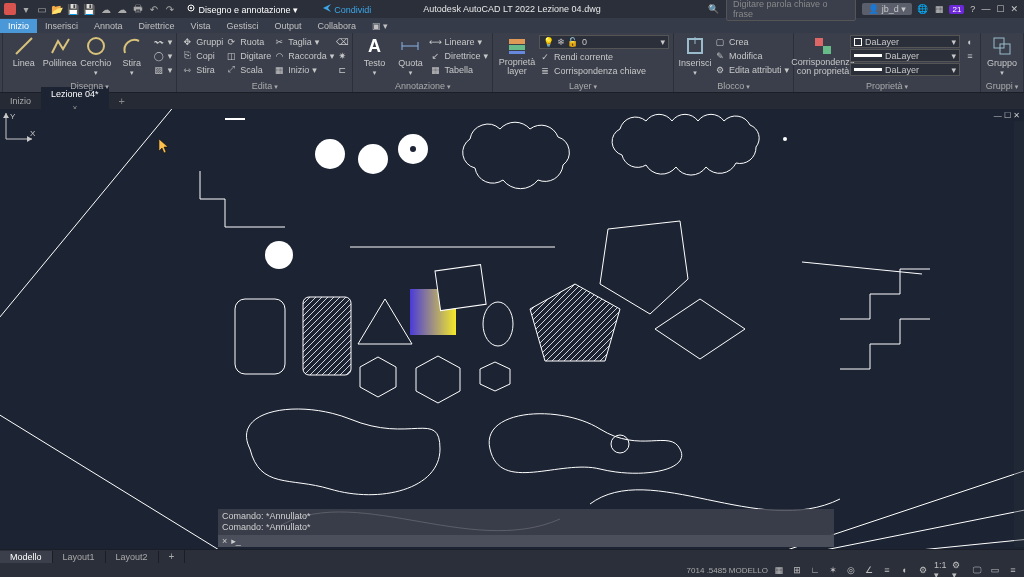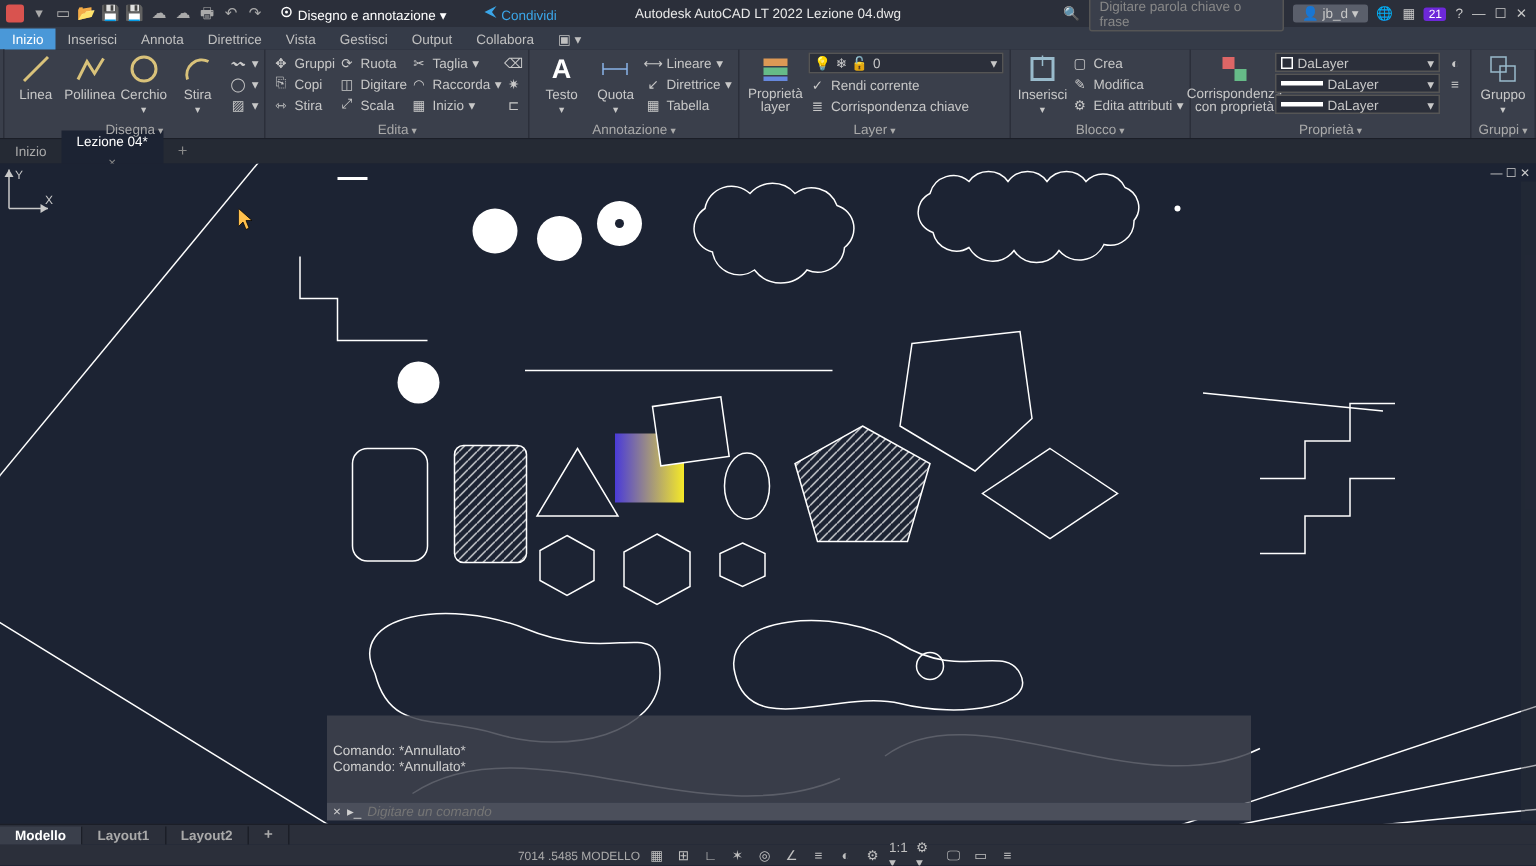--- a/index.html
+++ b/index.html
@@ -49,36 +49,36 @@
   .canvas { position: relative; height: calc(577px - 18px - 15px - 60px - 16px - 14px - 14px); background: #1c2333; overflow: hidden; }
   .canvas svg { position: absolute; inset: 0; width: 100%; height: 100%; }
   .hatchfill { fill: url(#hatch); stroke:#fff; stroke-width:1; }
   .cursor-arrow { position: absolute; left: 159px; top: 30px; width: 12px; height: 16px; color: #ffb638; pointer-events: none; }
 
   .viewcube { position: absolute; right: 4px; top: 2px; font-size: 8px; color: #ccc; display:flex; gap:6px; }
   .scrollbar-v { position: absolute; right: 0; top: 12px; bottom: 2px; width: 10px; background: #2b2f3a66; }
 
   
   .cmd-area { position: absolute; left: 218px; right: 190px; bottom: 2px; display:flex; flex-direction:column; font-family: Consolas, monospace; font-size: 9px; }
-  .cmd-history { background: rgba(62,66,78,0.85); color: #d0d0d0; padding: 18px 4px; line-height: 11px; }
+  .cmd-history { background: rgba(62,66,78,0.85); color: #d0d0d0; padding: 2px 4px; line-height: 11px; }
   .cmd-line { background: #4b4f5b; color: #d0d0d0; display:flex; align-items:center; padding: 1px 4px; gap:4px; }
   .cmd-line .x { color:#ccc; }
   .cmd-line input { background: transparent; border: none; color: #bbb; font-size: 9px; flex:1; outline:none; font-style: italic; }
 
   
   .ucs { position: absolute; left: 6px; bottom: 4px; color: #c8c8c8; }
 
   
   .layouttabs { height: 14px; background: #2b2f3a; display:flex; align-items:center; font-size: 9px; border-top:1px solid #1b1e27;}
-  .ltab { padding: 1px 10px; color:#aaa; cursor:pointer; border-right:1px solid #1b1e27;font-weight:bold;}
+  .ltab { padding: 1px 10px; color:#aaa; cursor:pointer; border-right:1px solid #1b1e27;}
   .ltab.active { background:#3a3f4b; color:#fff; }
   .ltab .add { font-size:10px; }
 
   
-  .statusbar { height: 14px; background: #2b2f3a; display:flex; align-items:center; font-size: 8px; color:#aaa; padding: 0 4px; justify-content: center;}
+  .statusbar { height: 14px; background: #2b2f3a; display:flex; align-items:center; font-size: 8px; color:#aaa; padding: 0 4px; justify-content: flex-end;}
   .statusbar .right { display:flex; gap:4px; align-items:center;}
   .status-icon { width:14px; height:12px; display:flex; align-items:center; justify-content:center; cursor:pointer; color:#c0c0c0; font-size:9px; }
 
 </style>
 </head>
 <body>
 
 <div class="titlebar">
   <div class="left-area">
     <div class="logo"></div>
@@ -468,21 +468,20 @@
   </svg>
 
   <div class="cmd-area">
     <div class="cmd-history">
       <div>Comando: *Annullato*</div>
       <div>Comando: *Annullato*</div>
     </div>
     <div class="cmd-line">
       <span class="x">×</span>
       <span>▸_</span>
-      <input placeholder="Digitare un comando" style="">
     </div>
   </div>
 </div>
 
 <div class="layouttabs">
   <div class="ltab active">Modello</div>
   <div class="ltab">Layout1</div>
   <div class="ltab">Layout2</div>
   <div class="ltab"><span class="add">+</span></div>
 </div>

